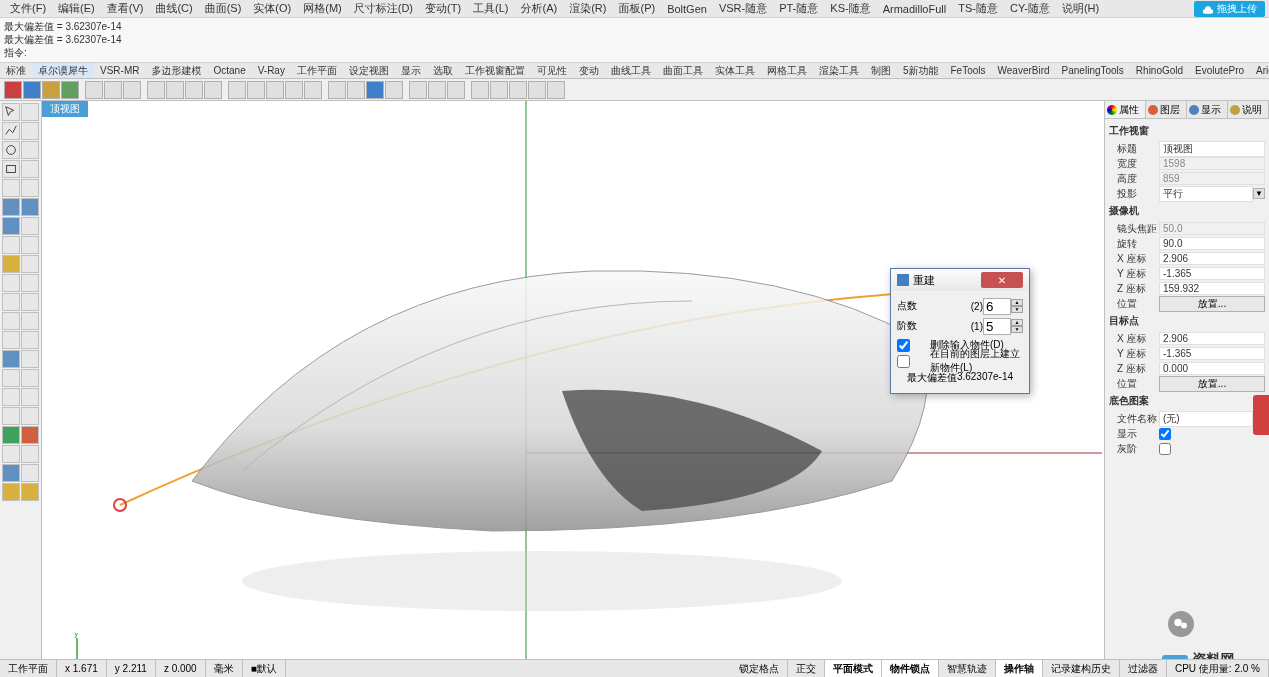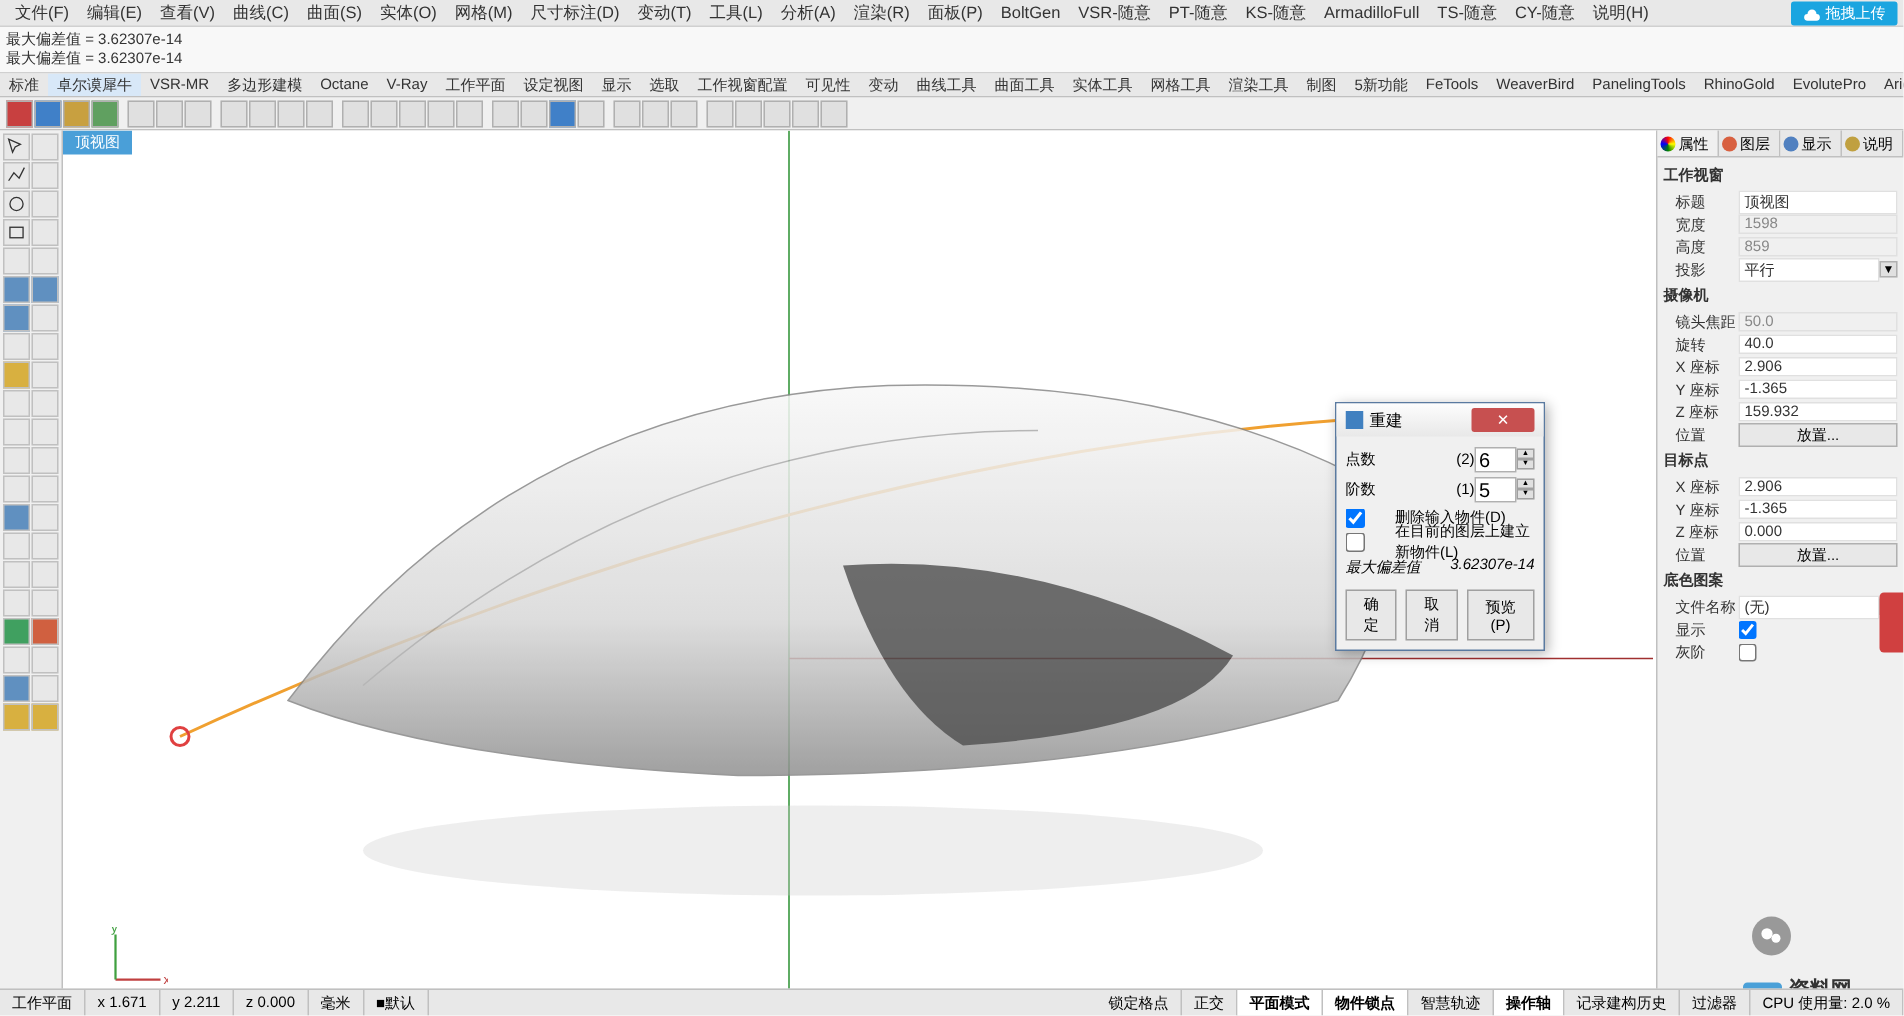--- a/index.html
+++ b/index.html
@@ -56,21 +56,21 @@
     .dialog-title-text { display: flex; align-items: center; gap: 4px; }
     .dialog-close { width: 42px; height: 16px; background: #c75050; color: white; display: flex; align-items: center; justify-content: center; cursor: pointer; font-size: 10px; border-radius: 2px; }
     .dialog-body { padding: 6px; font-size: 10px; }
     .dialog-row { display: flex; align-items: center; height: 18px; margin-bottom: 2px; }
     .dialog-label { flex: 1; }
     .dialog-paren { width: 18px; text-align: right; }
     .dialog-input { width: 28px; background: white; border: 1px solid #b0b0b0; padding: 0 2px; }
     .dialog-spinner { width: 12px; display: flex; flex-direction: column; }
     .dialog-spin-btn { height: 7px; background: #e0e0e0; border: 1px solid #a0a0a0; font-size: 5px; line-height: 5px; text-align: center; cursor: pointer; }
     .dialog-check-row { display: flex; align-items: center; gap: 20px; height: 16px; }
-    .dialog-info-row { display: flex; justify-content: space-between; padding: 2px 0; font-style: italic; }
+    .dialog-info-row { display: flex; justify-content: center; padding: 2px 0; }
     .dialog-buttons { display: flex; gap: 6px; justify-content: center; padding-top: 6px; }
     .dialog-btn { padding: 2px 8px; background: #e8e8e8; border: 1px solid #a0a0a0; cursor: pointer; font-size: 10px; }
     
     .statusbar { position: absolute; bottom: 0; left: 0; right: 0; height: 18px; background: #e8e8e8; border-top: 1px solid #c0c0c0; display: flex; align-items: center; font-size: 10px; }
     .status-item { padding: 0 8px; border-right: 1px solid #c0c0c0; height: 100%; display: flex; align-items: center; }
     .status-item.active { background: #fff; font-weight: bold; }
     
     .watermark1 { position: absolute; bottom: 40px; right: 75px; color: white; font-size: 22px; text-shadow: 1px 1px 3px rgba(0,0,0,0.5); display: flex; align-items: center; gap: 6px; }
     .watermark1 .wechat-icon { width: 26px; height: 26px; background: #999; border-radius: 50%; display: flex; align-items: center; justify-content: center; }
     .watermark2 { position: absolute; bottom: 2px; right: 8px; display: flex; align-items: center; gap: 4px; font-size: 14px; }
@@ -109,20 +109,24 @@
     <svg viewBox="0 0 16 16" fill="white">
         <path d="M12 7a4 4 0 00-8 0 3 3 0 000 6h8a3 3 0 000-6z"></path>
       </svg>
     <span>拖拽上传</span>
   </div>
 </div>
 
 <div class="command-area">
   <div class="command-line">最大偏差值 = 3.62307e-14</div>
   <div class="command-line">最大偏差值 = 3.62307e-14</div>
+  <div class="command-input">
+    <span>指令:</span>
+    <input type="text" style="">
+  </div>
 </div>
 
 <div class="toolbar-tabs">
   <span class="toolbar-tab">标准</span>
   <span class="toolbar-tab active">卓尔谟犀牛</span>
   <span class="toolbar-tab">VSR-MR</span>
   <span class="toolbar-tab">多边形建模</span>
   <span class="toolbar-tab">Octane</span>
   <span class="toolbar-tab">V-Ray</span>
   <span class="toolbar-tab">工作平面</span>
@@ -367,21 +371,21 @@
           <span class="props-dropdown">▼</span>
         </div>
 
       <div class="props-header">摄像机</div>
       <div class="props-row">
           <span class="props-label">镜头焦距</span>
           <span class="props-value readonly">50.0</span>
         </div>
       <div class="props-row">
           <span class="props-label">旋转</span>
-          <span class="props-value">40.0</span>
+          <span class="props-value">90.0</span>
         </div>
       <div class="props-row">
           <span class="props-label">X 座标</span>
           <span class="props-value">2.906</span>
         </div>
       <div class="props-row">
           <span class="props-label">Y 座标</span>
           <span class="props-value">-1.365</span>
         </div>
       <div class="props-row">
@@ -462,25 +466,20 @@
       <input type="checkbox" checked="" style="">
       <span>删除输入物件(D)</span>
     </div>
     <div class="dialog-check-row">
       <input type="checkbox" style="">
       <span>在目前的图层上建立新物件(L)</span>
     </div>
     <div class="dialog-info-row">
       <span>最大偏差值</span>
       <span>3.62307e-14</span>
-    </div>
-    <div class="dialog-buttons">
-      <button class="dialog-btn">确定</button>
-      <button class="dialog-btn">取消</button>
-      <button class="dialog-btn">预览(P)</button>
     </div>
   </div>
 </div>
 
 <div class="red-tab"></div>
 
 <div class="watermark1">
   <span class="wechat-icon">
       <svg viewBox="0 0 24 24" width="18" height="18" fill="#fff">
         <circle cx="8" cy="10" r="5"></circle>

